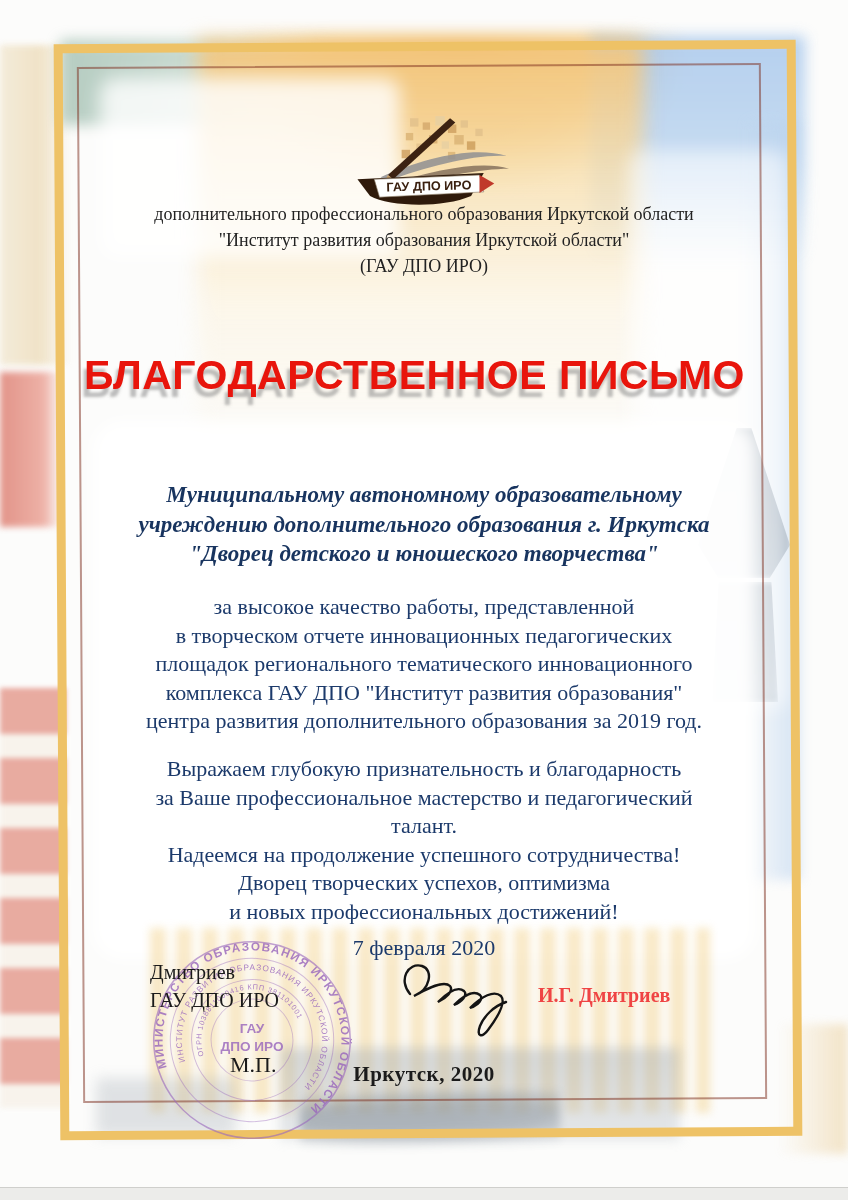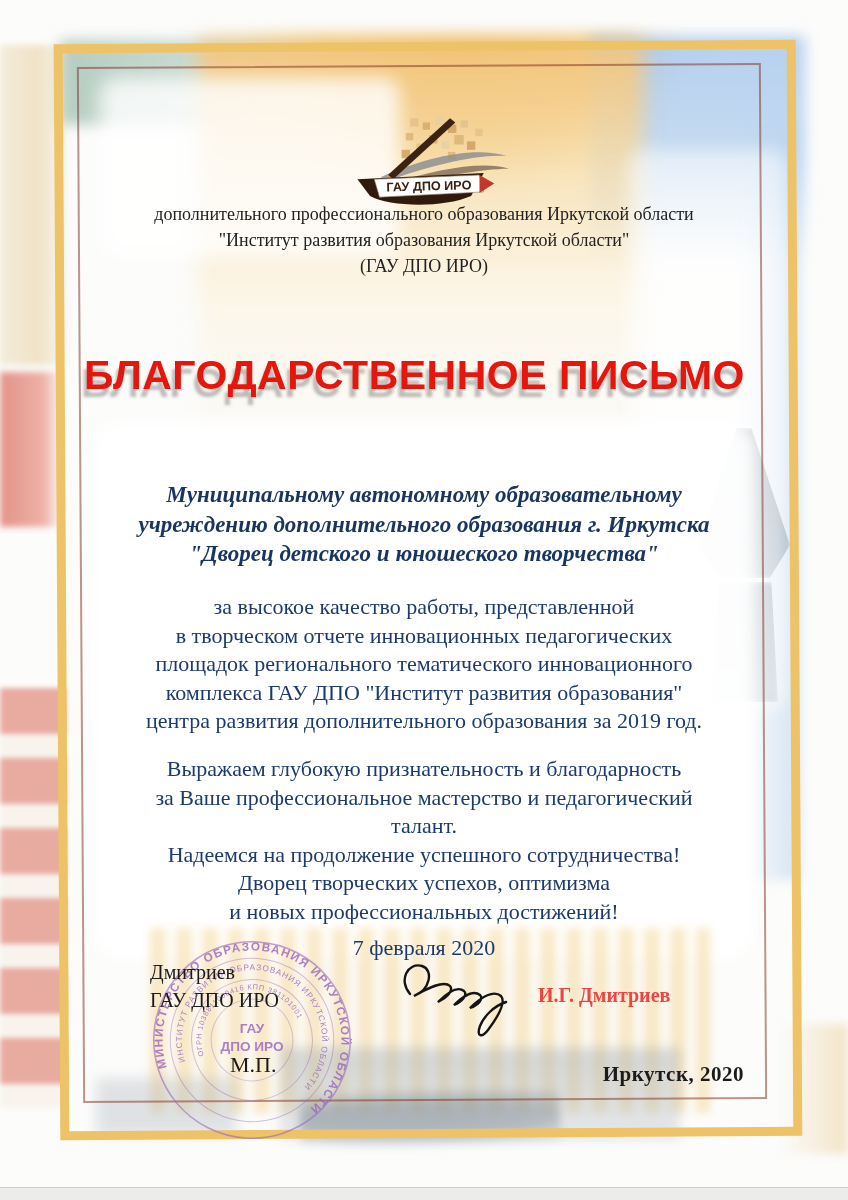--- a/index.html
+++ b/index.html
@@ -81,21 +81,21 @@
     text-shadow:-3px 8px 3px rgba(125,125,125,.5);}
   .recipient{top:480px;color:#18345f;font-weight:bold;font-style:italic;
     font-size:23px;line-height:29.5px;}
   .body1{top:593px;color:#1c3a6b;font-size:22px;line-height:28.5px;}
   .body2{top:755px;color:#1c3a6b;font-size:22px;line-height:28.5px;}
   .date-line{top:918px;color:#1c3a6b;font-size:22px;margin-top:17px;}
   .sig-left{position:absolute;left:150px;top:958px;font-size:20px;color:#1a1a1a;line-height:28px;text-align:left;}
   .sig-name{position:absolute;left:538px;top:984px;font-size:20px;color:#ef4444;font-weight:bold;}
   .mp{position:absolute;left:230px;top:1052px;font-size:22px;color:#1a1a1a;}
   .signature-svg{position:absolute;left:388px;top:942px;z-index:5;}
-  .footer-city{position:absolute;left:104px;top:1062px;width:640px;text-align:right;
+  .footer-city{position:absolute;left:104px;top:1062px;width:640px;text-align:center;
     font-size:21px;font-weight:bold;color:#1b1b1b;letter-spacing:.5px;}
   
   .stamp{position:absolute;left:145px;top:933px;width:214px;height:214px;z-index:4;opacity:.82;}
 </style>
 </head>
 <body>
 
 <div class="blob left-building"></div>
 <div class="blob left-red-block"></div>
 <div class="blob left-red-pattern"></div>

